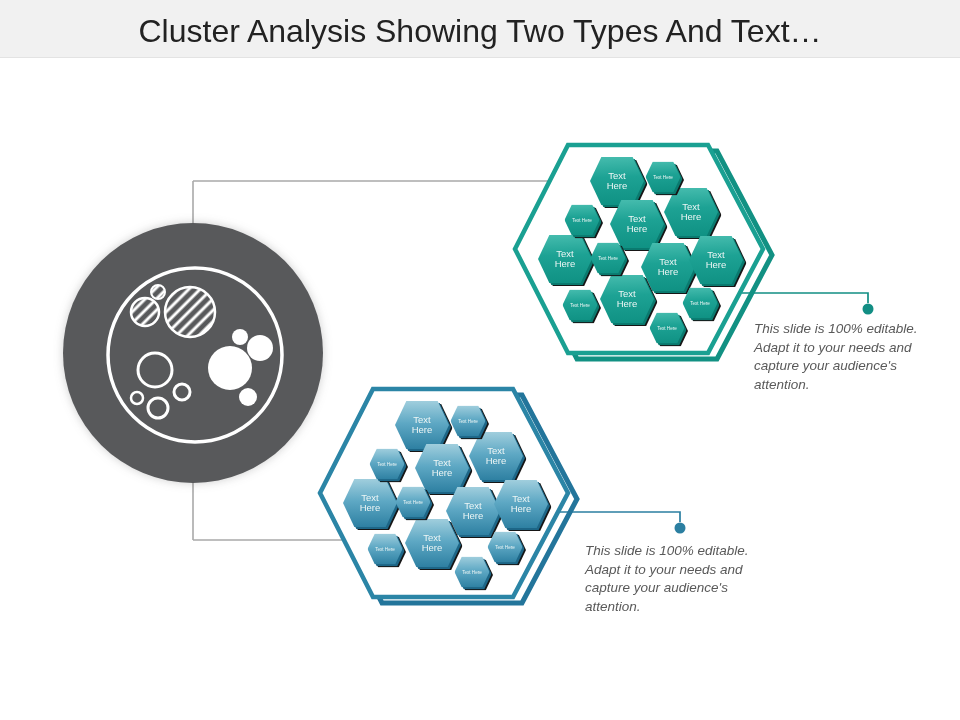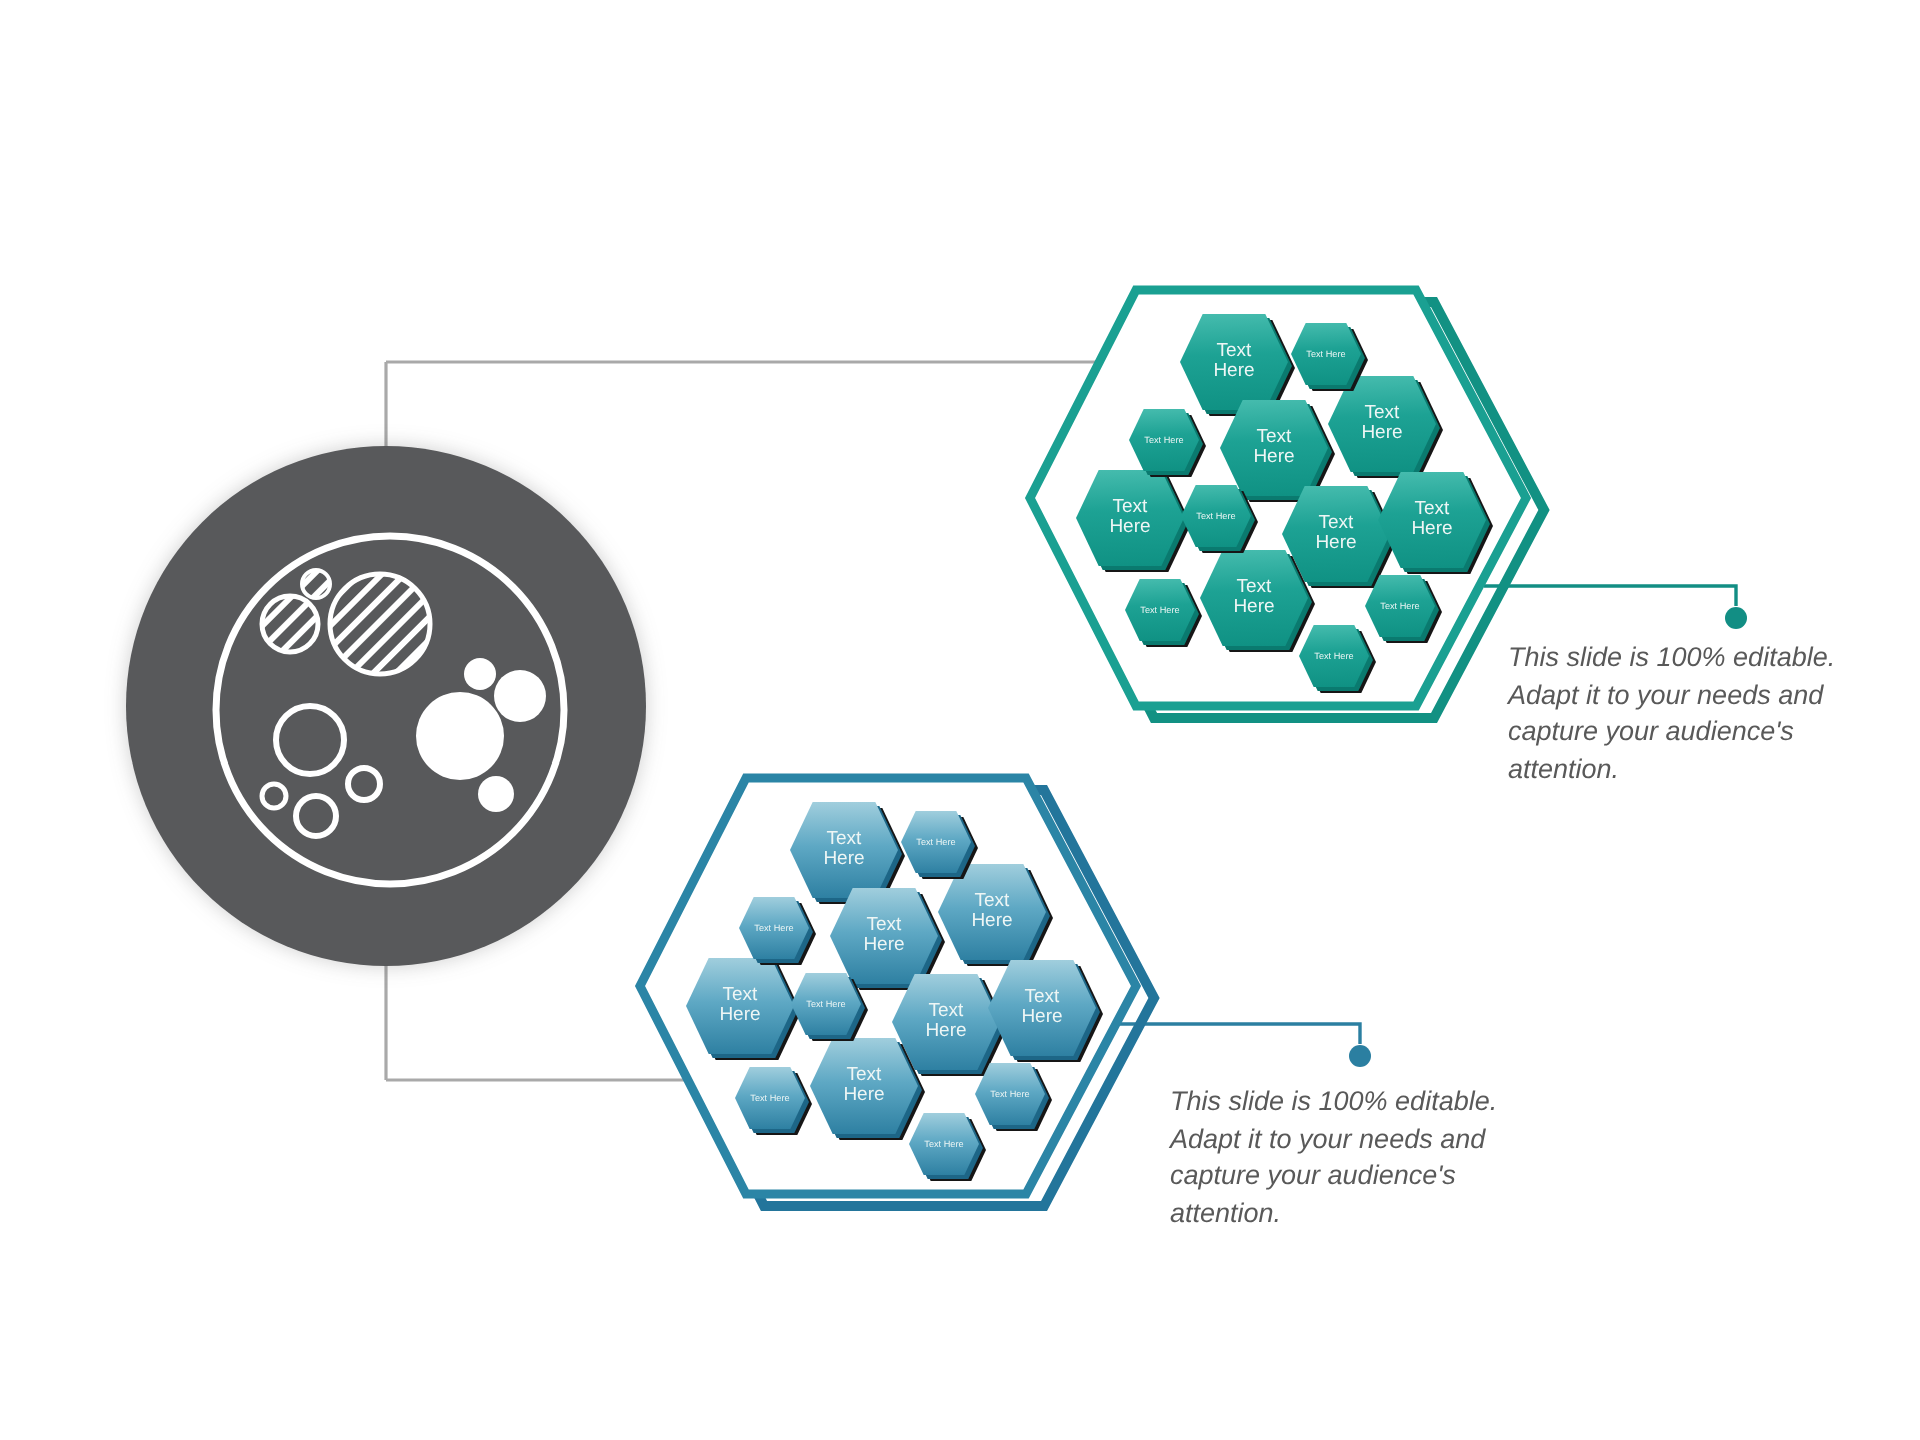--- a/index.html
+++ b/index.html
@@ -36,20 +36,23 @@
   .callout-text{position:absolute;z-index:4;width:176px;margin:2px;font-style:italic;
                 font-size:13.5px;line-height:1.38;color:#595959;}
   .callout-top{left:752px;top:318px;}
   .callout-bottom{left:583px;top:540px;}
 </style>
 </head>
 <body>
 
 <div class="slide">
 
+  <div class="title-bar">
+    <h1>Cluster Analysis Showing Two Types And Text…</h1>
+  </div>
 
   <svg class="connector-svg" width="960" height="720" viewBox="0 0 960 720">
     <path d="M193,181 H560" stroke="#a9a9a9" stroke-width="1.6" fill="none"></path>
     <path d="M193,181 V540" stroke="#a9a9a9" stroke-width="1.6" fill="none"></path>
     <path d="M193,540 H350" stroke="#a9a9a9" stroke-width="1.6" fill="none"></path>
     <path d="M742,293 H868 V303" stroke="#128e84" stroke-width="1.7" fill="none"></path>
     <circle cx="868" cy="309" r="5.5" fill="#128e84"></circle>
     <path d="M558,512 H680 V522" stroke="#2b7fa1" stroke-width="1.7" fill="none"></path>
     <circle cx="680" cy="528" r="5.5" fill="#2b7fa1"></circle>
   </svg>

